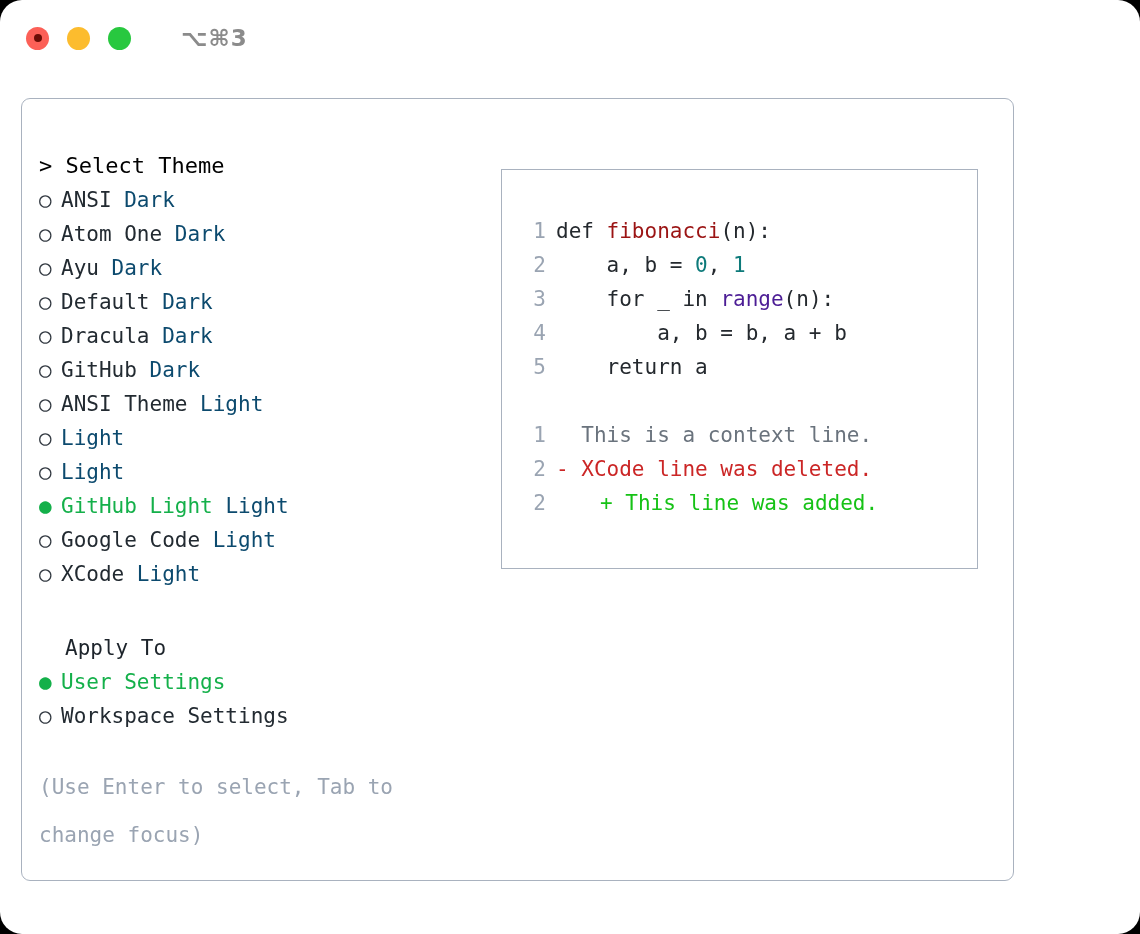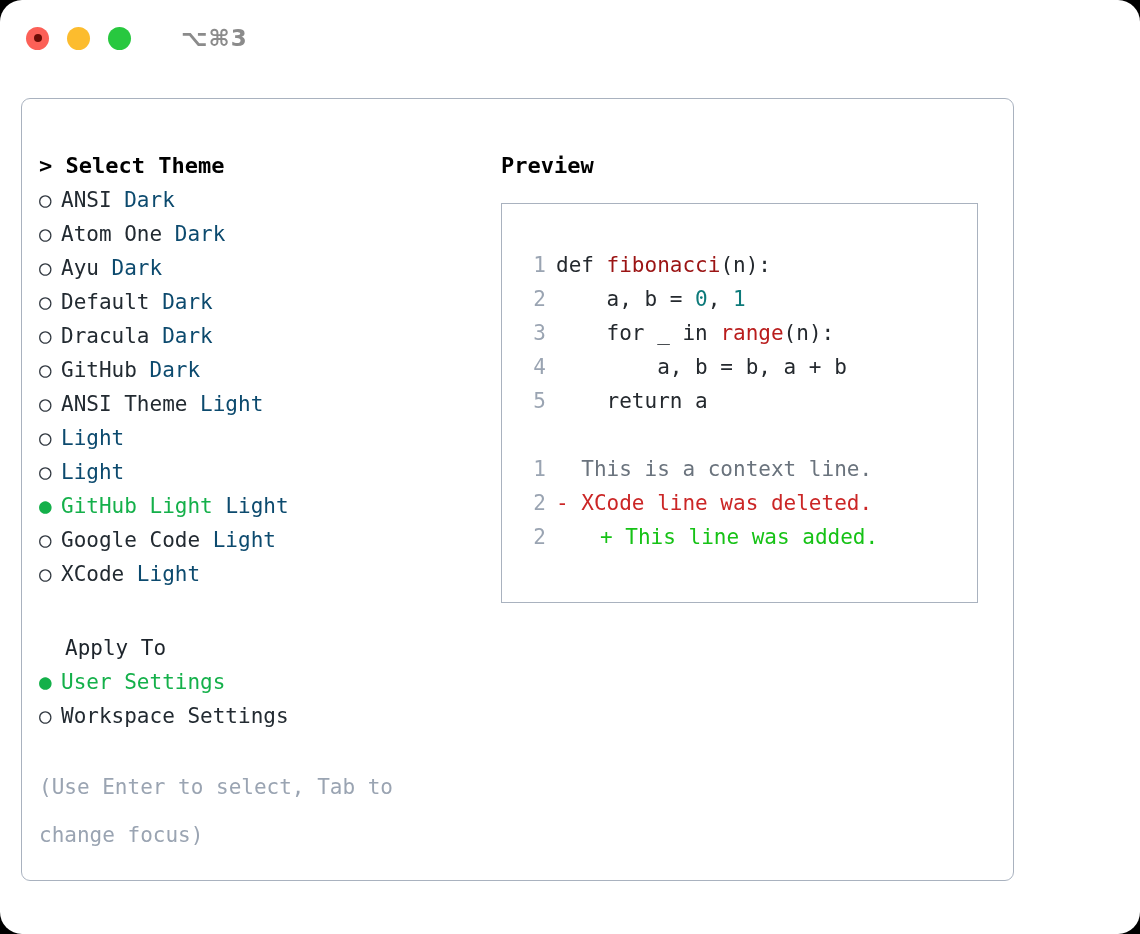--- a/index.html
+++ b/index.html
@@ -82,21 +82,21 @@
   
   .left-col {
     position: absolute;
     left: 17px;
     top: 50px;
     width: 450px;
   }
 
   .section-title {
     font-size: 22px;
-    font-weight: bold;
+    font-weight: normal;
     color: #000000;
     line-height: 34px;
     white-space: pre;
   }
   .theme-list { margin-top: 0px; }
   .opt-row {
     display: flex;
     align-items: baseline;
     line-height: 34px;
     font-size: 21px;
@@ -161,21 +161,21 @@
     color: #9aa4b2;
     width: 26px;
     text-align: right;
     margin-right: 10px;
     flex: none;
   }
   .ctok { color: #24292e; }
   .kw   { color: #24292e; }
   .fn   { color: #9b1414; }
   .num  { color: #0d7a7a; }
-  .builtin { color: #b91c1c; }
+  .builtin { color: #4c1d95; }
   .diff-gap { height: 34px; }
   .dctx { color: #6a737d; }
   .ddel { color: #cb2626; }
   .dadd { color: #16c216; margin-left: 44px; }
 </style>
 </head>
 <body>
 
 <div class="window">
 
@@ -216,21 +216,20 @@
           <div id="apply-list">
               <div class="opt-row selected"><span class="bullet sel">●</span><span class="opt-name">User Settings</span></div>
               <div class="opt-row"><span class="bullet">○</span><span class="opt-name">Workspace Settings</span></div>
             </div>
         </div>
 
         <div class="hint">(Use Enter to select, Tab to change focus)</div>
       </div>
 
       <div class="right-col">
-        <div class="preview-title">Preview</div>
         <div class="preview-box">
           <div id="code-sample">
               <div class="code-line"><span class="lnum">1</span><span><span class="kw">def </span><span class="fn">fibonacci</span><span class="ctok">(n):</span></span></div>
               <div class="code-line"><span class="lnum">2</span><span><span class="ctok">    a, b = </span><span class="num">0</span><span class="ctok">, </span><span class="num">1</span></span></div>
               <div class="code-line"><span class="lnum">3</span><span><span class="kw">    for _ in </span><span class="builtin">range</span><span class="ctok">(n):</span></span></div>
               <div class="code-line"><span class="lnum">4</span><span><span class="ctok">        a, b = b, a + b</span></span></div>
               <div class="code-line"><span class="lnum">5</span><span><span class="kw">    return a</span></span></div>
             </div>
           <div class="diff-gap"></div>
           <div id="diff-sample">

